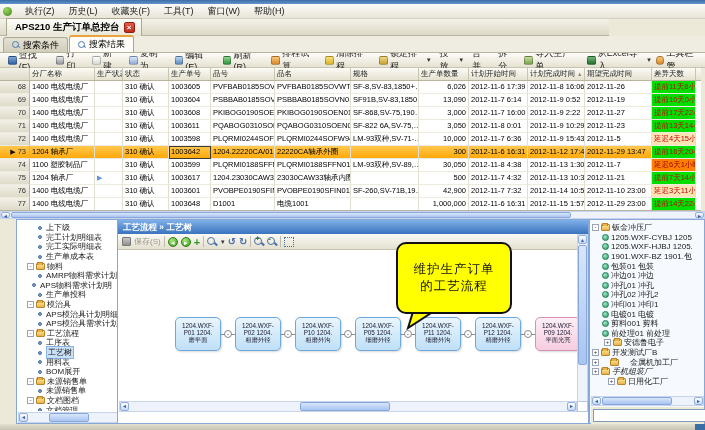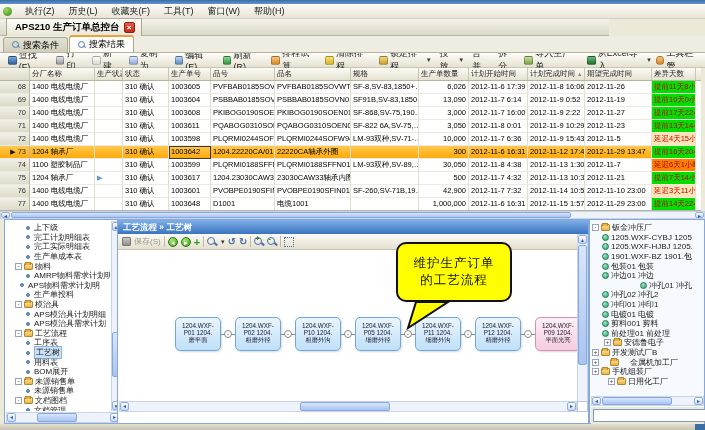--- a/index.html
+++ b/index.html
@@ -67,21 +67,21 @@
   .sb .arrow{position:absolute;background:linear-gradient(#FDFEFF,#C6D8F6);border:1px solid #92AEDC;border-radius:2px;color:#3C5E96;text-align:center;}
   .sb .thumb{position:absolute;background:linear-gradient(#D8E6FB,#A8C4F0);border:1px solid #88A8DC;border-radius:2px;}
   .sb-h .arrow{width:9px;height:100%;font-size:5px;line-height:7px;top:0;}
   .sb-h .thumb{height:100%;top:0;}
   .sb-v .arrow{height:9px;width:100%;font-size:5px;line-height:8px;left:0;}
   .sb-v .thumb{width:100%;left:0;}
 
   
   #bottom{position:absolute;left:0;top:219px;width:705px;height:205px;}
   .panel{position:absolute;top:0;height:205px;background:#fff;border:1px solid #86A8D8;}
-  #left-panel{left:4px;width:121px;}
+  #left-panel{left:16px;width:121px;}
   #mid-panel{left:117px;width:472px;}
   #right-panel{left:589px;width:116px;background:#F6FAFE;}
 
   
   #left-tree{position:absolute;left:1px;top:1px;width:104px;height:190px;overflow:hidden;padding-top:2px;}
   .titem{display:flex;align-items:center;gap:2px;height:9.6px;font-size:8px;white-space:nowrap;color:#1a1a1a;}
   .titem .exp{width:7px;height:7px;border:1px solid #9AA4B8;background:#fff;font-size:6px;line-height:5px;text-align:center;color:#333;flex:none;}
   .folder-ic{width:9px;height:7px;background:linear-gradient(#FFE69A,#E8B34A);border:1px solid #B8862A;border-radius:1px;position:relative;flex:none;}
   .folder-ic::before{content:"";position:absolute;left:0;top:-2px;width:4px;height:2px;background:#E8B34A;border:1px solid #B8862A;border-bottom:none;border-radius:1px 1px 0 0;}
   .leaf-dot{width:4px;height:4px;border-radius:50%;background:#7A9CC8;border:1px solid #51749E;flex:none;margin:0 2px;}
@@ -102,21 +102,21 @@
   .mag2::before{content:"";position:absolute;left:0;top:0;width:6px;height:6px;border:1.5px solid #4A6EA8;border-radius:50%;}
   .mag2::after{content:"";position:absolute;left:6.5px;top:6.5px;width:3.5px;height:1.5px;background:#4A6EA8;transform:rotate(45deg);}
   .mag2 .mg-glyph{position:absolute;left:1px;top:-1.5px;font-size:7px;color:#2E7A12;font-weight:bold;}
   .arr-ic{color:#4A6EA8;font-size:10px;line-height:10px;font-weight:bold;}
   .fit-ic{width:10px;height:10px;border:1.5px dotted #4A6EA8;}
   #flow-canvas{position:absolute;left:1px;top:30px;width:458px;height:151px;background:#fff;overflow:hidden;}
   .fnode{position:absolute;width:46px;height:34px;border-radius:5px;border:1px solid #6FA8DC;background:linear-gradient(#EAF5FD,#BFE0F7);font-size:6.3px;line-height:7.2px;text-align:center;padding-top:4px;color:#1a1a2e;box-shadow:1px 1px 2px rgba(0,0,0,.15);}
   .fnode.pink{border-color:#D791B5;background:linear-gradient(#FDEFF6,#F6CDE0);}
   .fconn{position:absolute;height:1px;background:#8A8A8A;top:84px;}
   .fdot{position:absolute;width:8px;height:8px;border-radius:50%;background:#fff;border:1px solid #8A8A8A;top:80px;font-size:7px;line-height:6px;text-align:center;color:#444;}
-  #callout{position:absolute;left:278px;top:22px;width:116px;height:60px;background:#FFFF00;border:2px solid #111;border-radius:10px;z-index:5;display:flex;flex-direction:column;align-items:center;justify-content:center;font-size:12.5px;color:#111;letter-spacing:1px;}
+  #callout{position:absolute;left:278px;top:22px;width:116px;height:72px;background:#FFFF00;border:2px solid #111;border-radius:10px;z-index:5;display:flex;flex-direction:column;align-items:center;justify-content:center;font-size:12.5px;color:#111;letter-spacing:1px;}
   #callout-tail{position:absolute;left:288px;top:80px;z-index:4;}
   #mid-hscroll{left:1px;top:181px;width:458px;height:11px;}
   #mid-vscroll{left:459px;top:14px;width:11px;height:178px;}
   .sb-corner{position:absolute;left:459px;top:181px;width:11px;height:11px;background:#fff;border:1px solid #B8C8E0;}
 
   
   #right-tree{position:absolute;left:2px;top:3px;width:100px;height:172px;overflow:hidden;}
   #right-hscroll{left:1px;top:176px;width:113px;height:10px;}
   #right-find{position:absolute;left:1px;top:187px;width:113px;height:17px;background:#ECE9D8;display:flex;align-items:center;gap:2px;padding:1px 2px;}
   #find-input{flex:1;height:13px;border:1px solid #7F9DB9;background:#fff;font-size:8px;padding:0 2px;}
@@ -656,21 +656,21 @@
             <span>1901.WXF-BZ 1901.包装</span>
           </div>
           <div class="titem" style="padding-left: 10px;">
             <span class="res-ic"></span>
             <span>包装01 包装</span>
           </div>
           <div class="titem" style="padding-left: 10px;">
             <span class="res-ic"></span>
             <span>冲边01 冲边</span>
           </div>
-          <div class="titem" style="padding-left: 10px; justify-content: flex-end;">
+          <div class="titem" style="padding-left: 10px;">
             <span class="res-ic"></span>
             <span>冲孔01 冲孔</span>
           </div>
           <div class="titem" style="padding-left: 10px;">
             <span class="res-ic"></span>
             <span>冲孔02 冲孔2</span>
           </div>
           <div class="titem" style="padding-left: 10px;">
             <span class="res-ic"></span>
             <span>冲印01 冲印1</span>
@@ -695,21 +695,21 @@
           <div class="titem" style="padding-left: 0px;">
             <span class="exp">+</span>
             <span class="folder-ic"></span>
             <span>开发测试厂B</span>
           </div>
           <div class="titem" style="padding-left: 0px; gap: 11px;">
             <span class="exp">+</span>
             <span class="folder-ic"></span>
             <span>金属机加工厂</span>
           </div>
-          <div class="titem" style="padding-left: 0px;">
+          <div class="titem" style="padding-left: 0px; font-style: italic;">
             <span class="exp">+</span>
             <span class="folder-ic"></span>
             <span>手机组装厂</span>
           </div>
           <div class="titem" style="padding-left: 0px; margin-left: 16px;">
             <span class="exp">+</span>
             <span class="folder-ic"></span>
             <span>日用化工厂</span>
           </div>
         </div>

